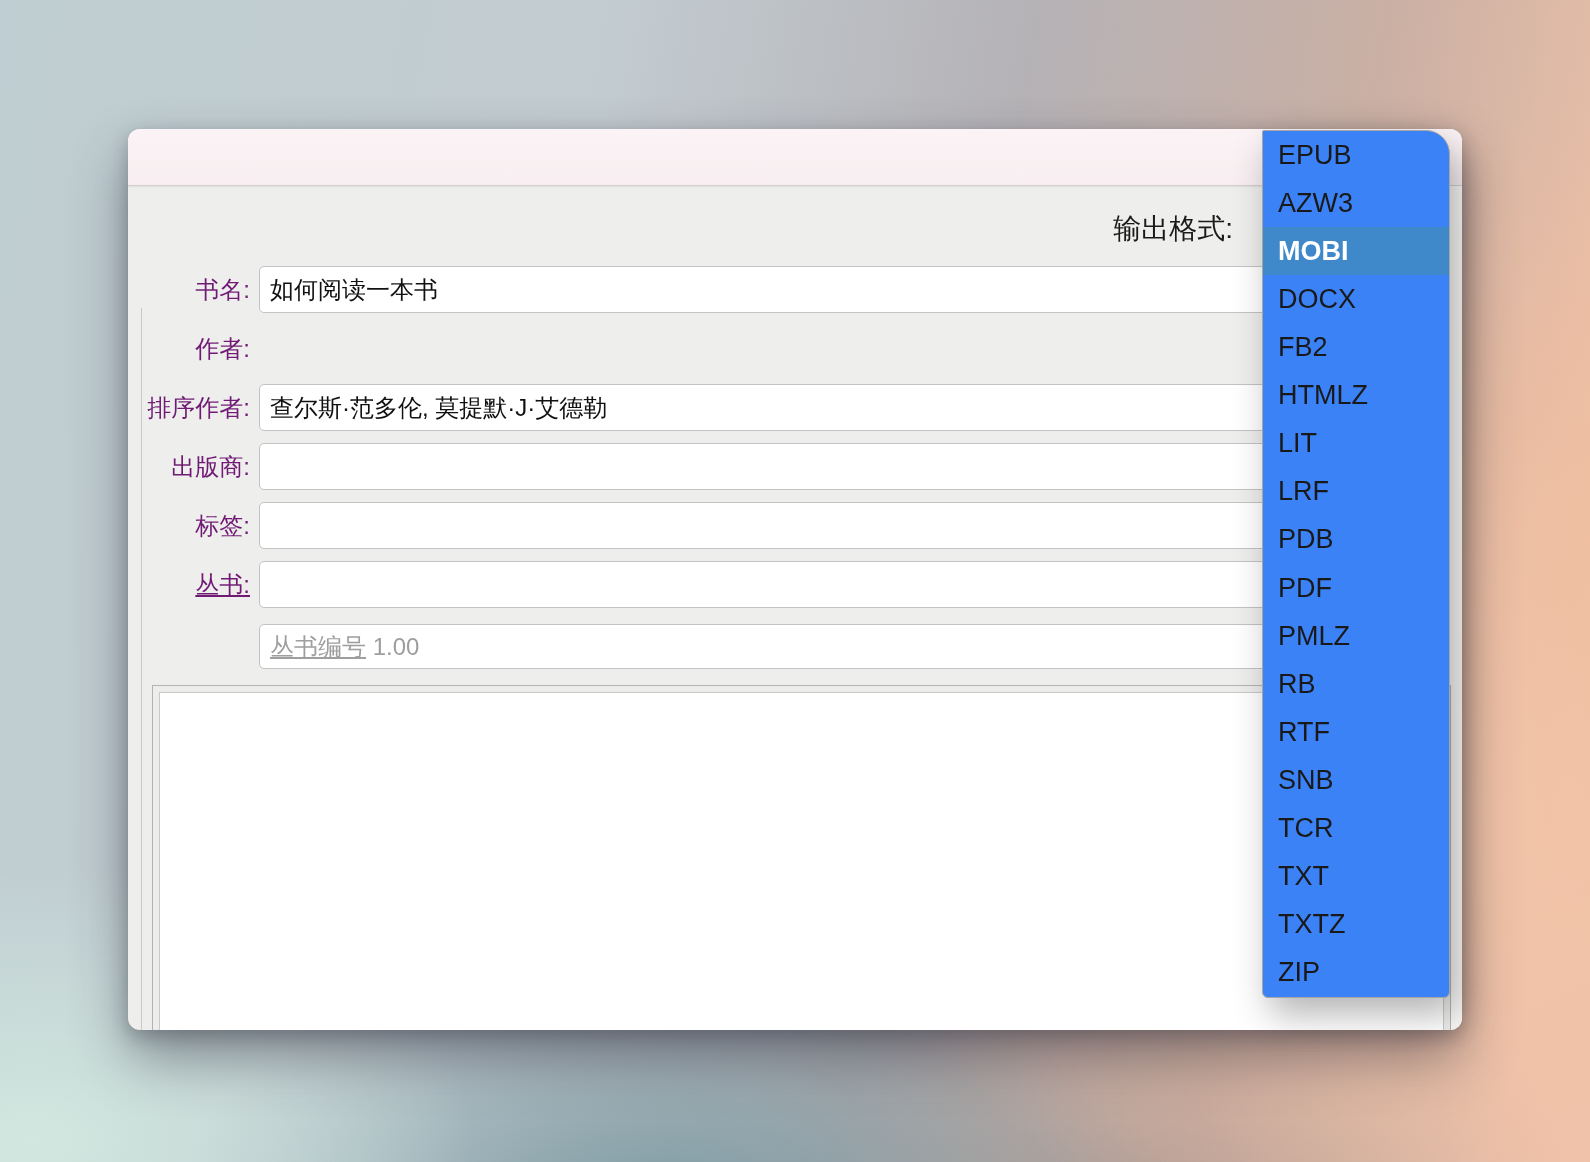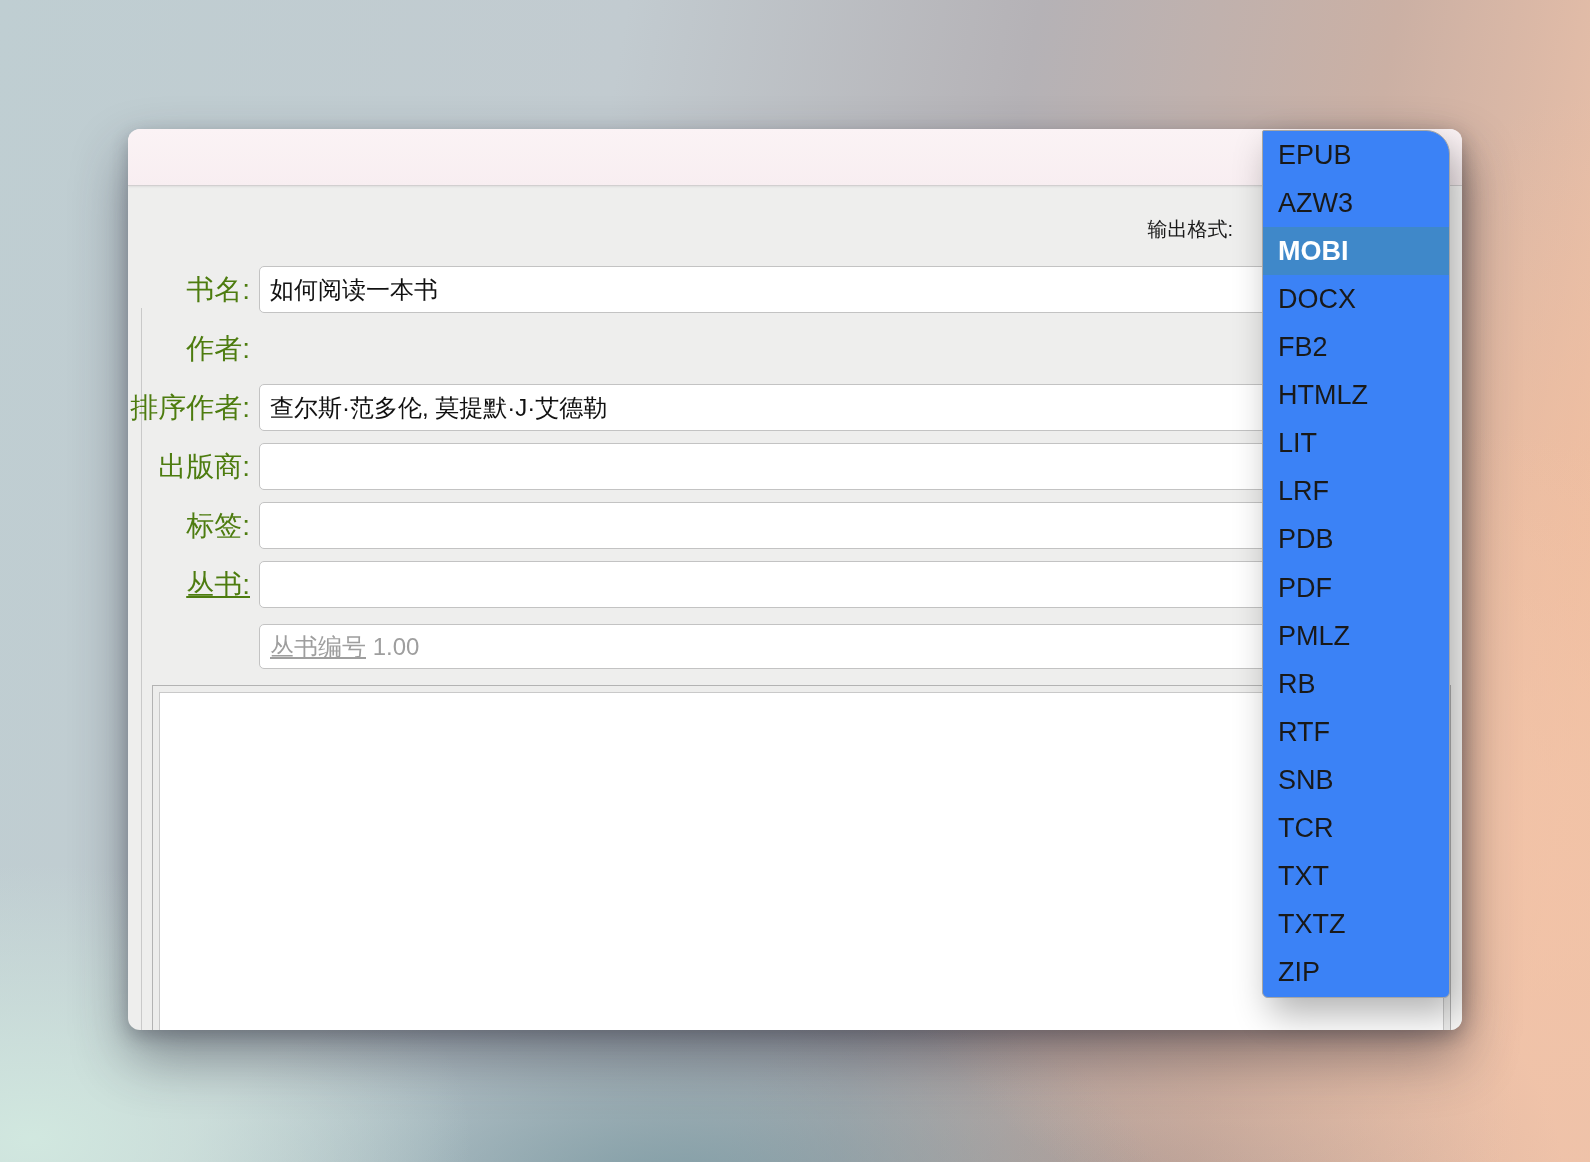--- a/index.html
+++ b/index.html
@@ -33,27 +33,27 @@
     position:absolute;left:13px;top:179px;bottom:0;width:0;
     border-left:1px solid #c9c9c9;
   }
   .scroll-strip{
     position:absolute;right:0;top:57px;bottom:0;width:14px;
     background:#f8f8f7;border-left:1px solid #e0e0df;
   }
 
   .output-format-label{
     position:absolute;top:84px;right:229px;height:32px;line-height:32px;
-    font-size:20px;color:#1a1a1a;white-space:nowrap;
+    font-size:28px;color:#1a1a1a;white-space:nowrap;
   }
 
   
   .row-label{
     position:absolute;left:0;width:122px;height:47px;line-height:47px;
-    text-align:right;font-size:28px;color:#4d7c0f;white-space:nowrap;
+    text-align:right;font-size:24px;color:#701a75;white-space:nowrap;
   }
   .row-label.u .lbl-txt{text-decoration:underline;}
   .field{
     position:absolute;left:131px;width:1156px;height:45px;
     background:#ffffff;border:1px solid #c3c3c3;border-radius:5px;
     font-size:24px;color:#111;line-height:45px;padding-left:10px;box-sizing:content-box;
     white-space:nowrap;overflow:hidden;
   }
   .field .ph{color:#9e9e9e;}
   .field .ph-u{text-decoration:underline;}

